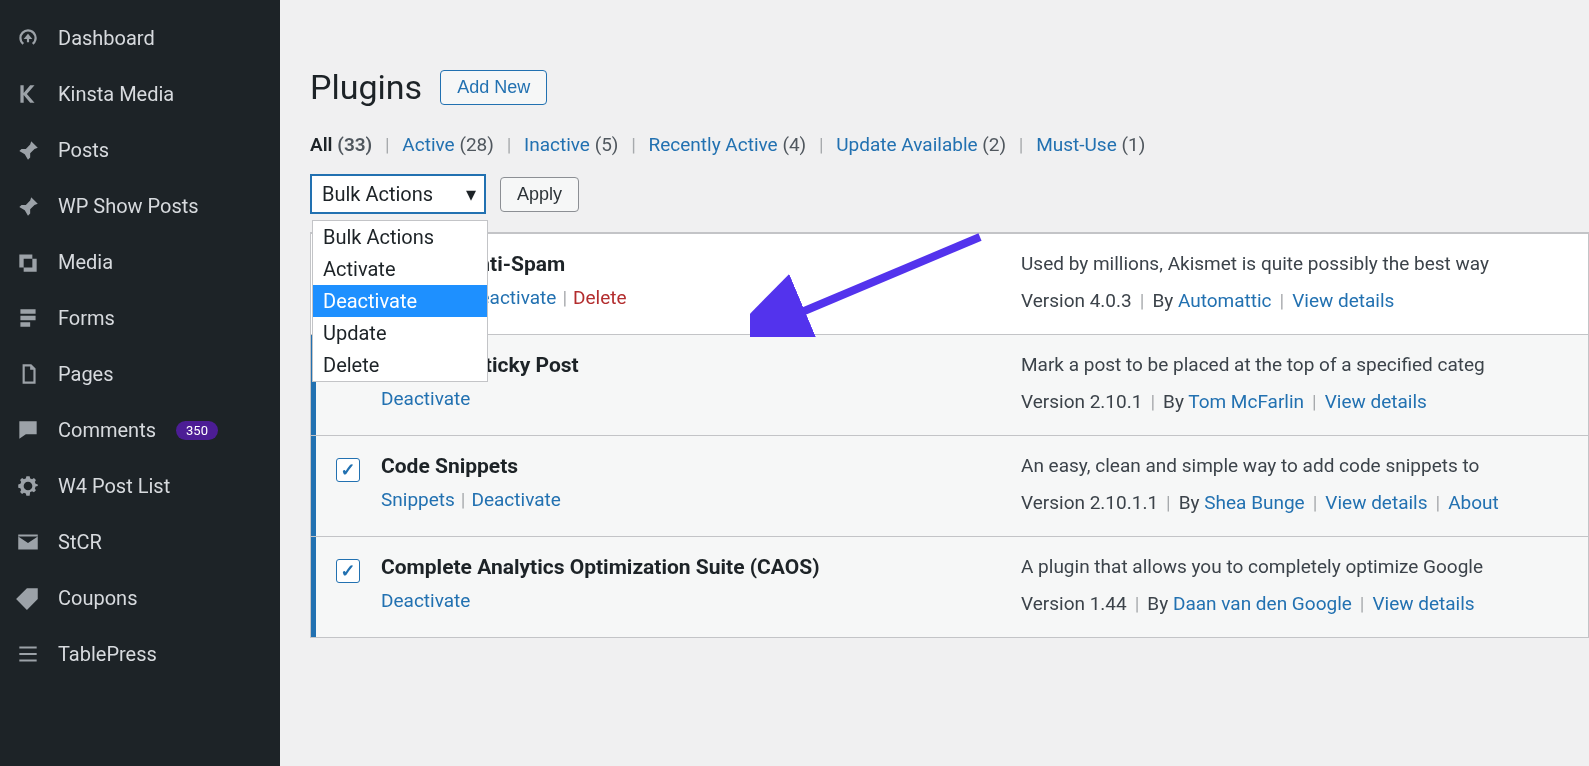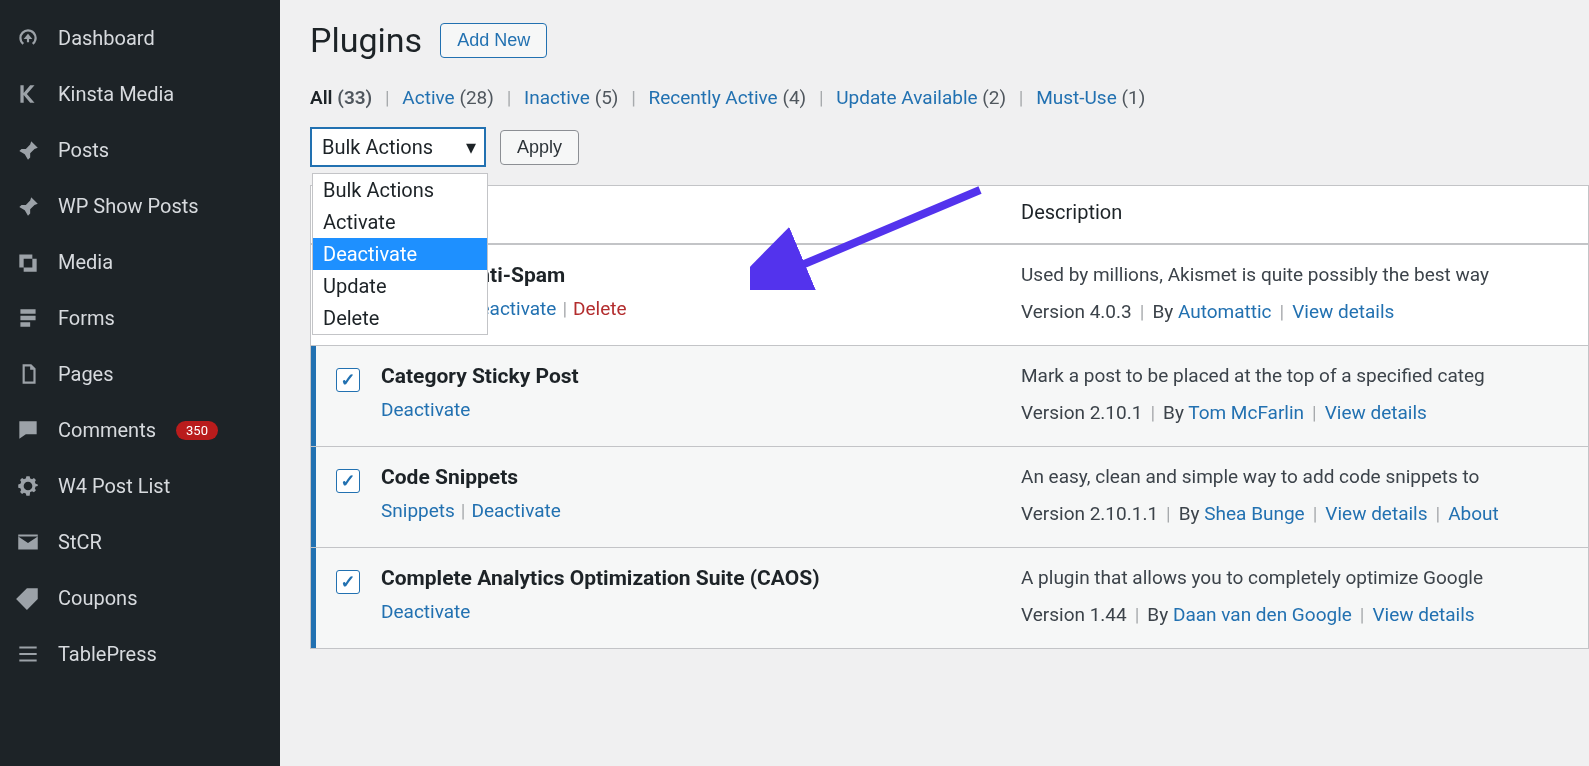--- a/index.html
+++ b/index.html
@@ -30,33 +30,34 @@
     cursor: pointer;
     font-size: 20px;
   }
   .sidebar li .icon {
     width: 28px; height: 28px;
     display: inline-flex; align-items: center; justify-content: center;
     color: #9ca2a8;
   }
   .sidebar li .icon svg { width: 26px; height: 26px; fill: currentColor; }
   .badge {
-    background: #b91c1c;
+    background: #4c1d95;
     color: #fff;
     border-radius: 12px;
     font-size: 13px;
     padding: 2px 10px;
     margin-left: 4px;
   }
   
   .main {
     flex: 1;
     padding: 20px 0 0 30px;
     position: relative;
     overflow: hidden;
+    margin-top: 47px;
   }
   .page-head { display: flex; align-items: center; gap: 18px; }
   .page-title { font-size: 34px; font-weight: 400; color: #1d2327; }
   .btn {
     border: 1px solid #2271b1;
     color: #2271b1;
     background: #f6f7f7;
     border-radius: 4px;
     padding: 6px 16px;
     font-size: 18px;
@@ -289,27 +290,20 @@
     <svg class="arrow-svg" width="240" height="110" style="left:470px; top:180px;">
       <defs>
         <marker id="ah" markerWidth="12" markerHeight="12" refX="2" refY="5" orient="auto">
           <path d="M0,0 L0,10 L12,5 z" fill="#5333ed"></path>
         </marker>
       </defs>
       <line x1="230" y1="10" x2="40" y2="90" stroke="#5333ed" stroke-width="8" marker-end="url(#ah)"></line>
     </svg>
 
     <div class="plugins-table">
-      <div class="thead">
-        <div class="th check">
-          <span class="checkbox"></span>
-        </div>
-        <div class="th">Plugin</div>
-        <div class="th">Description</div>
-      </div>
       <div id="rows">
           <div class="row">
             <div class="check-cell"><span class="checkbox"></span></div>
             <div>
               <div class="plugin-name">Akismet Anti-Spam</div>
               <div class="row-actions"><a>Settings</a><span class="pipe">|</span><a>Deactivate</a><span class="pipe">|</span><a class="danger">Delete</a></div>
             </div>
             <div>
               <div class="desc">Used by millions, Akismet is quite possibly the best way</div>
               <div class="meta"><span>Version 4.0.3</span><span class="pipe">|</span><span>By </span><a>Automattic</a><span class="pipe">|</span><a>View details</a></div>

